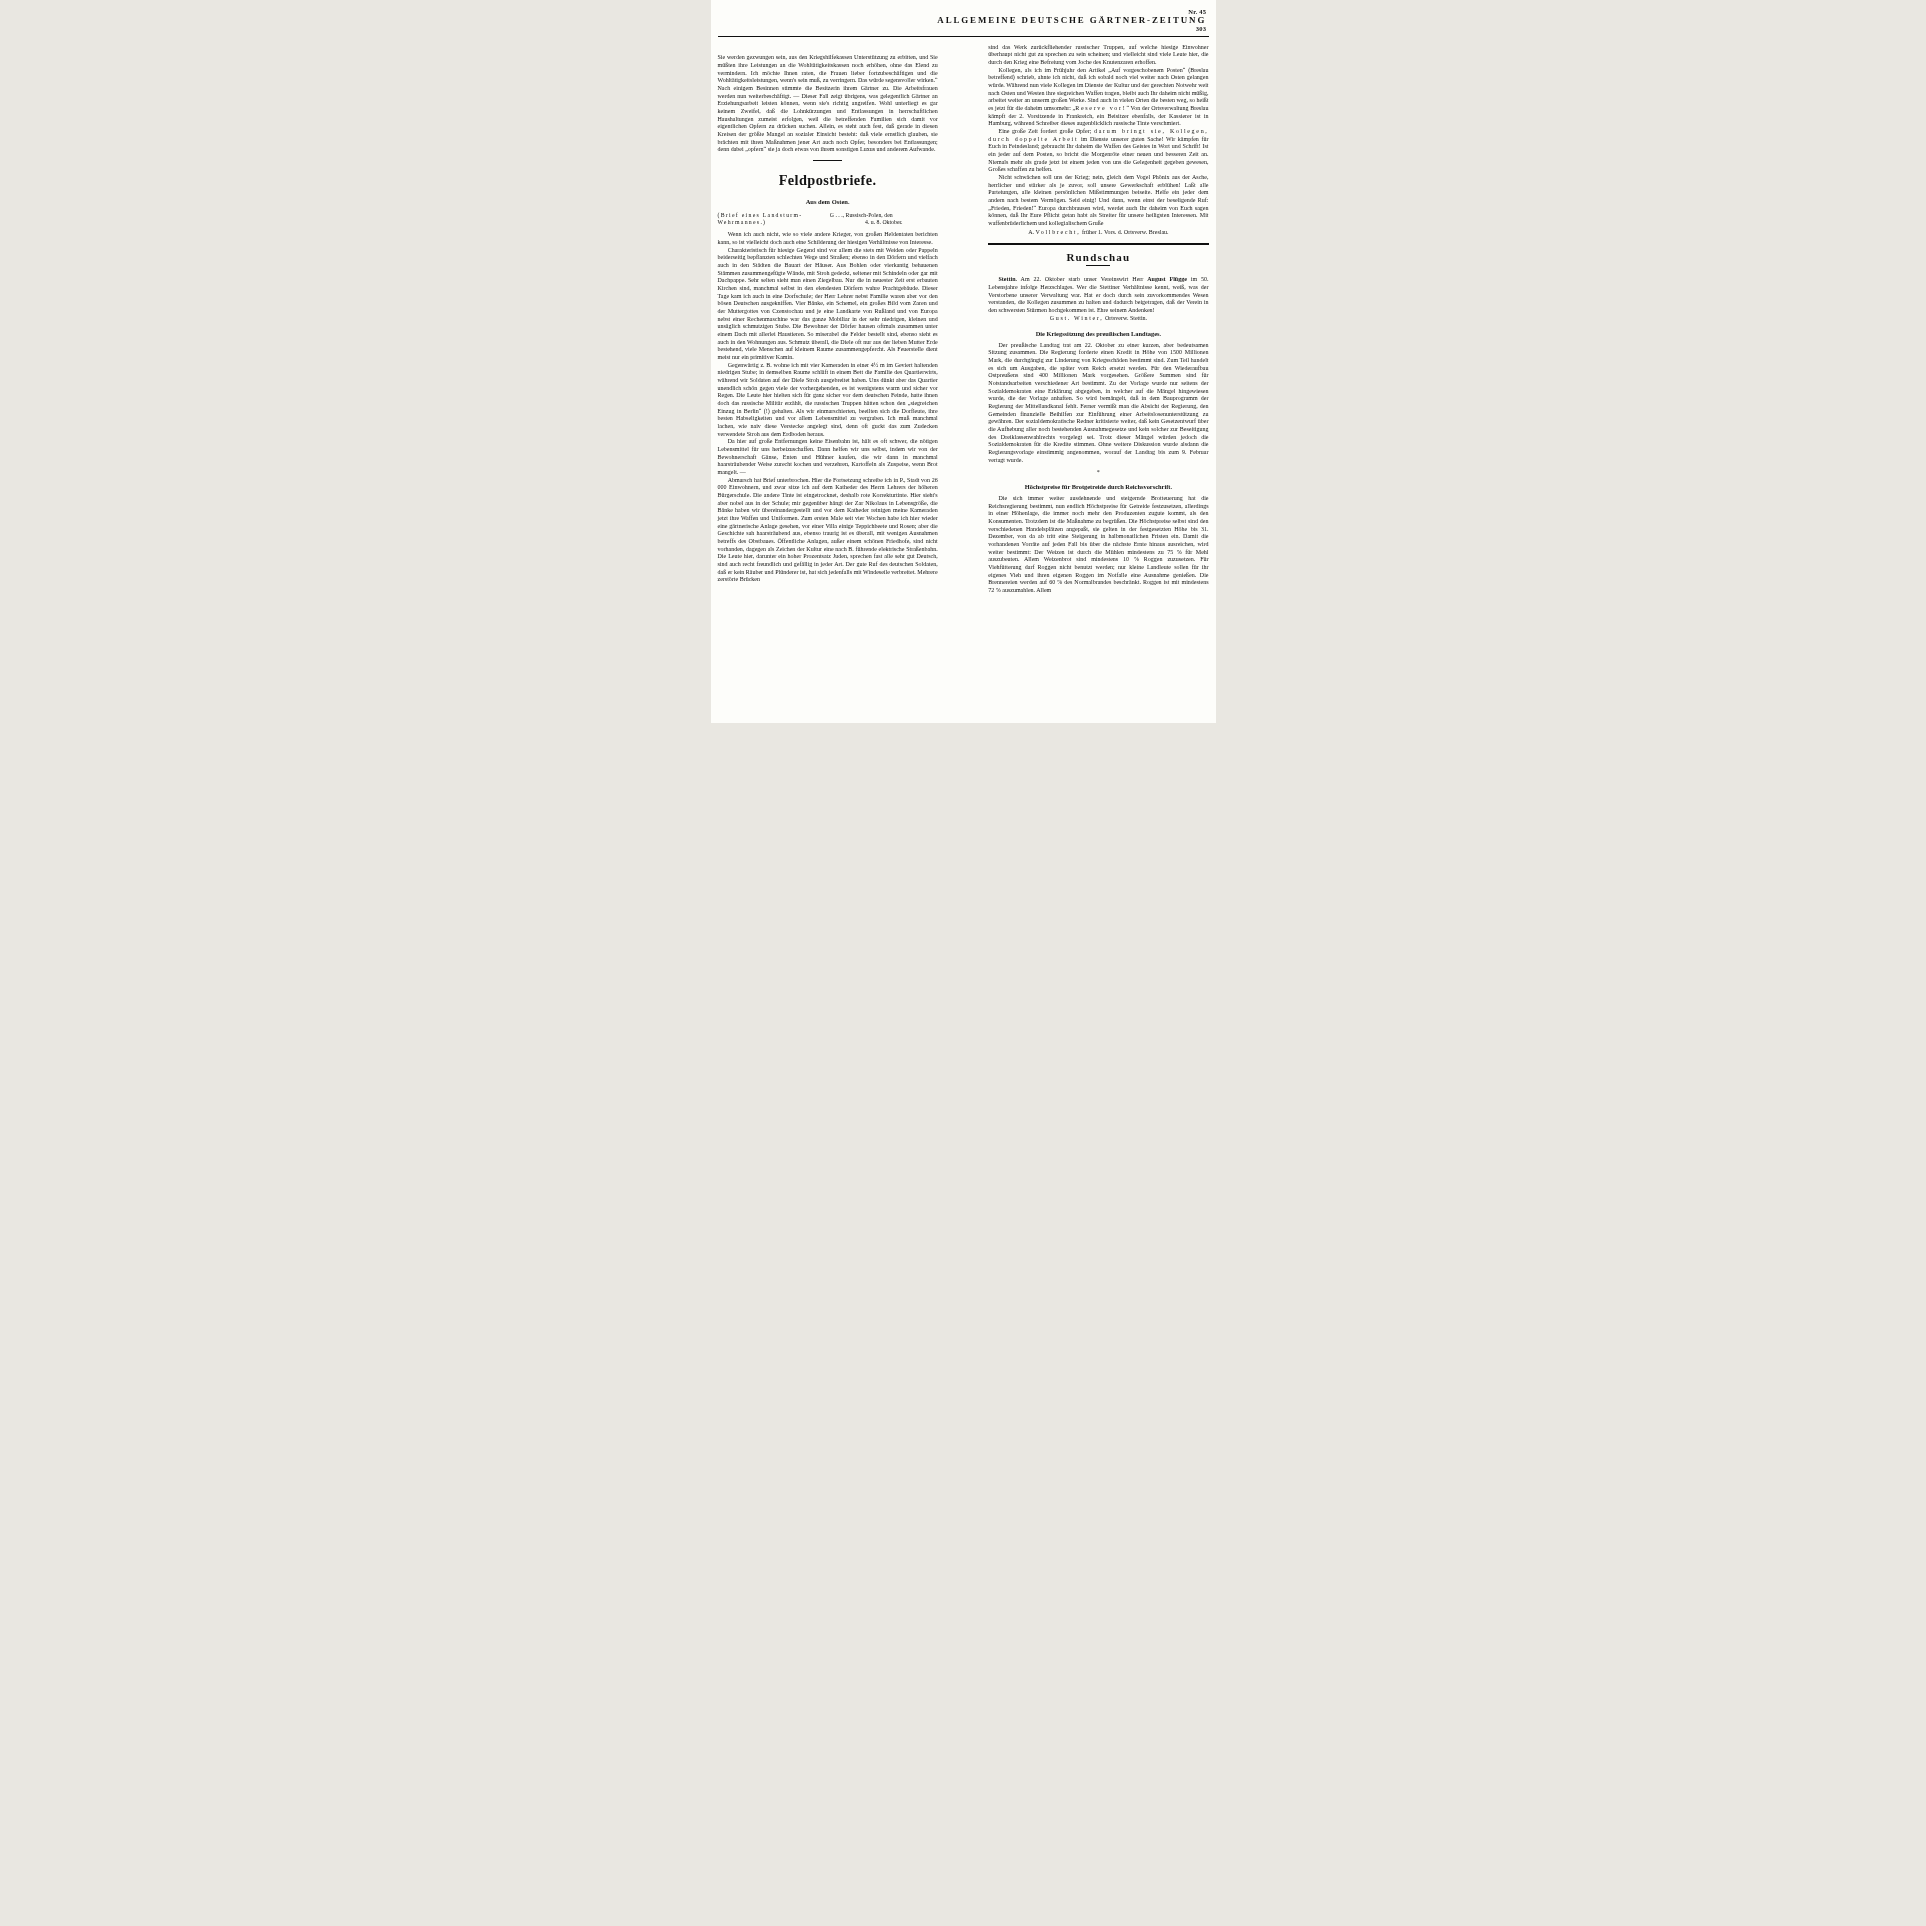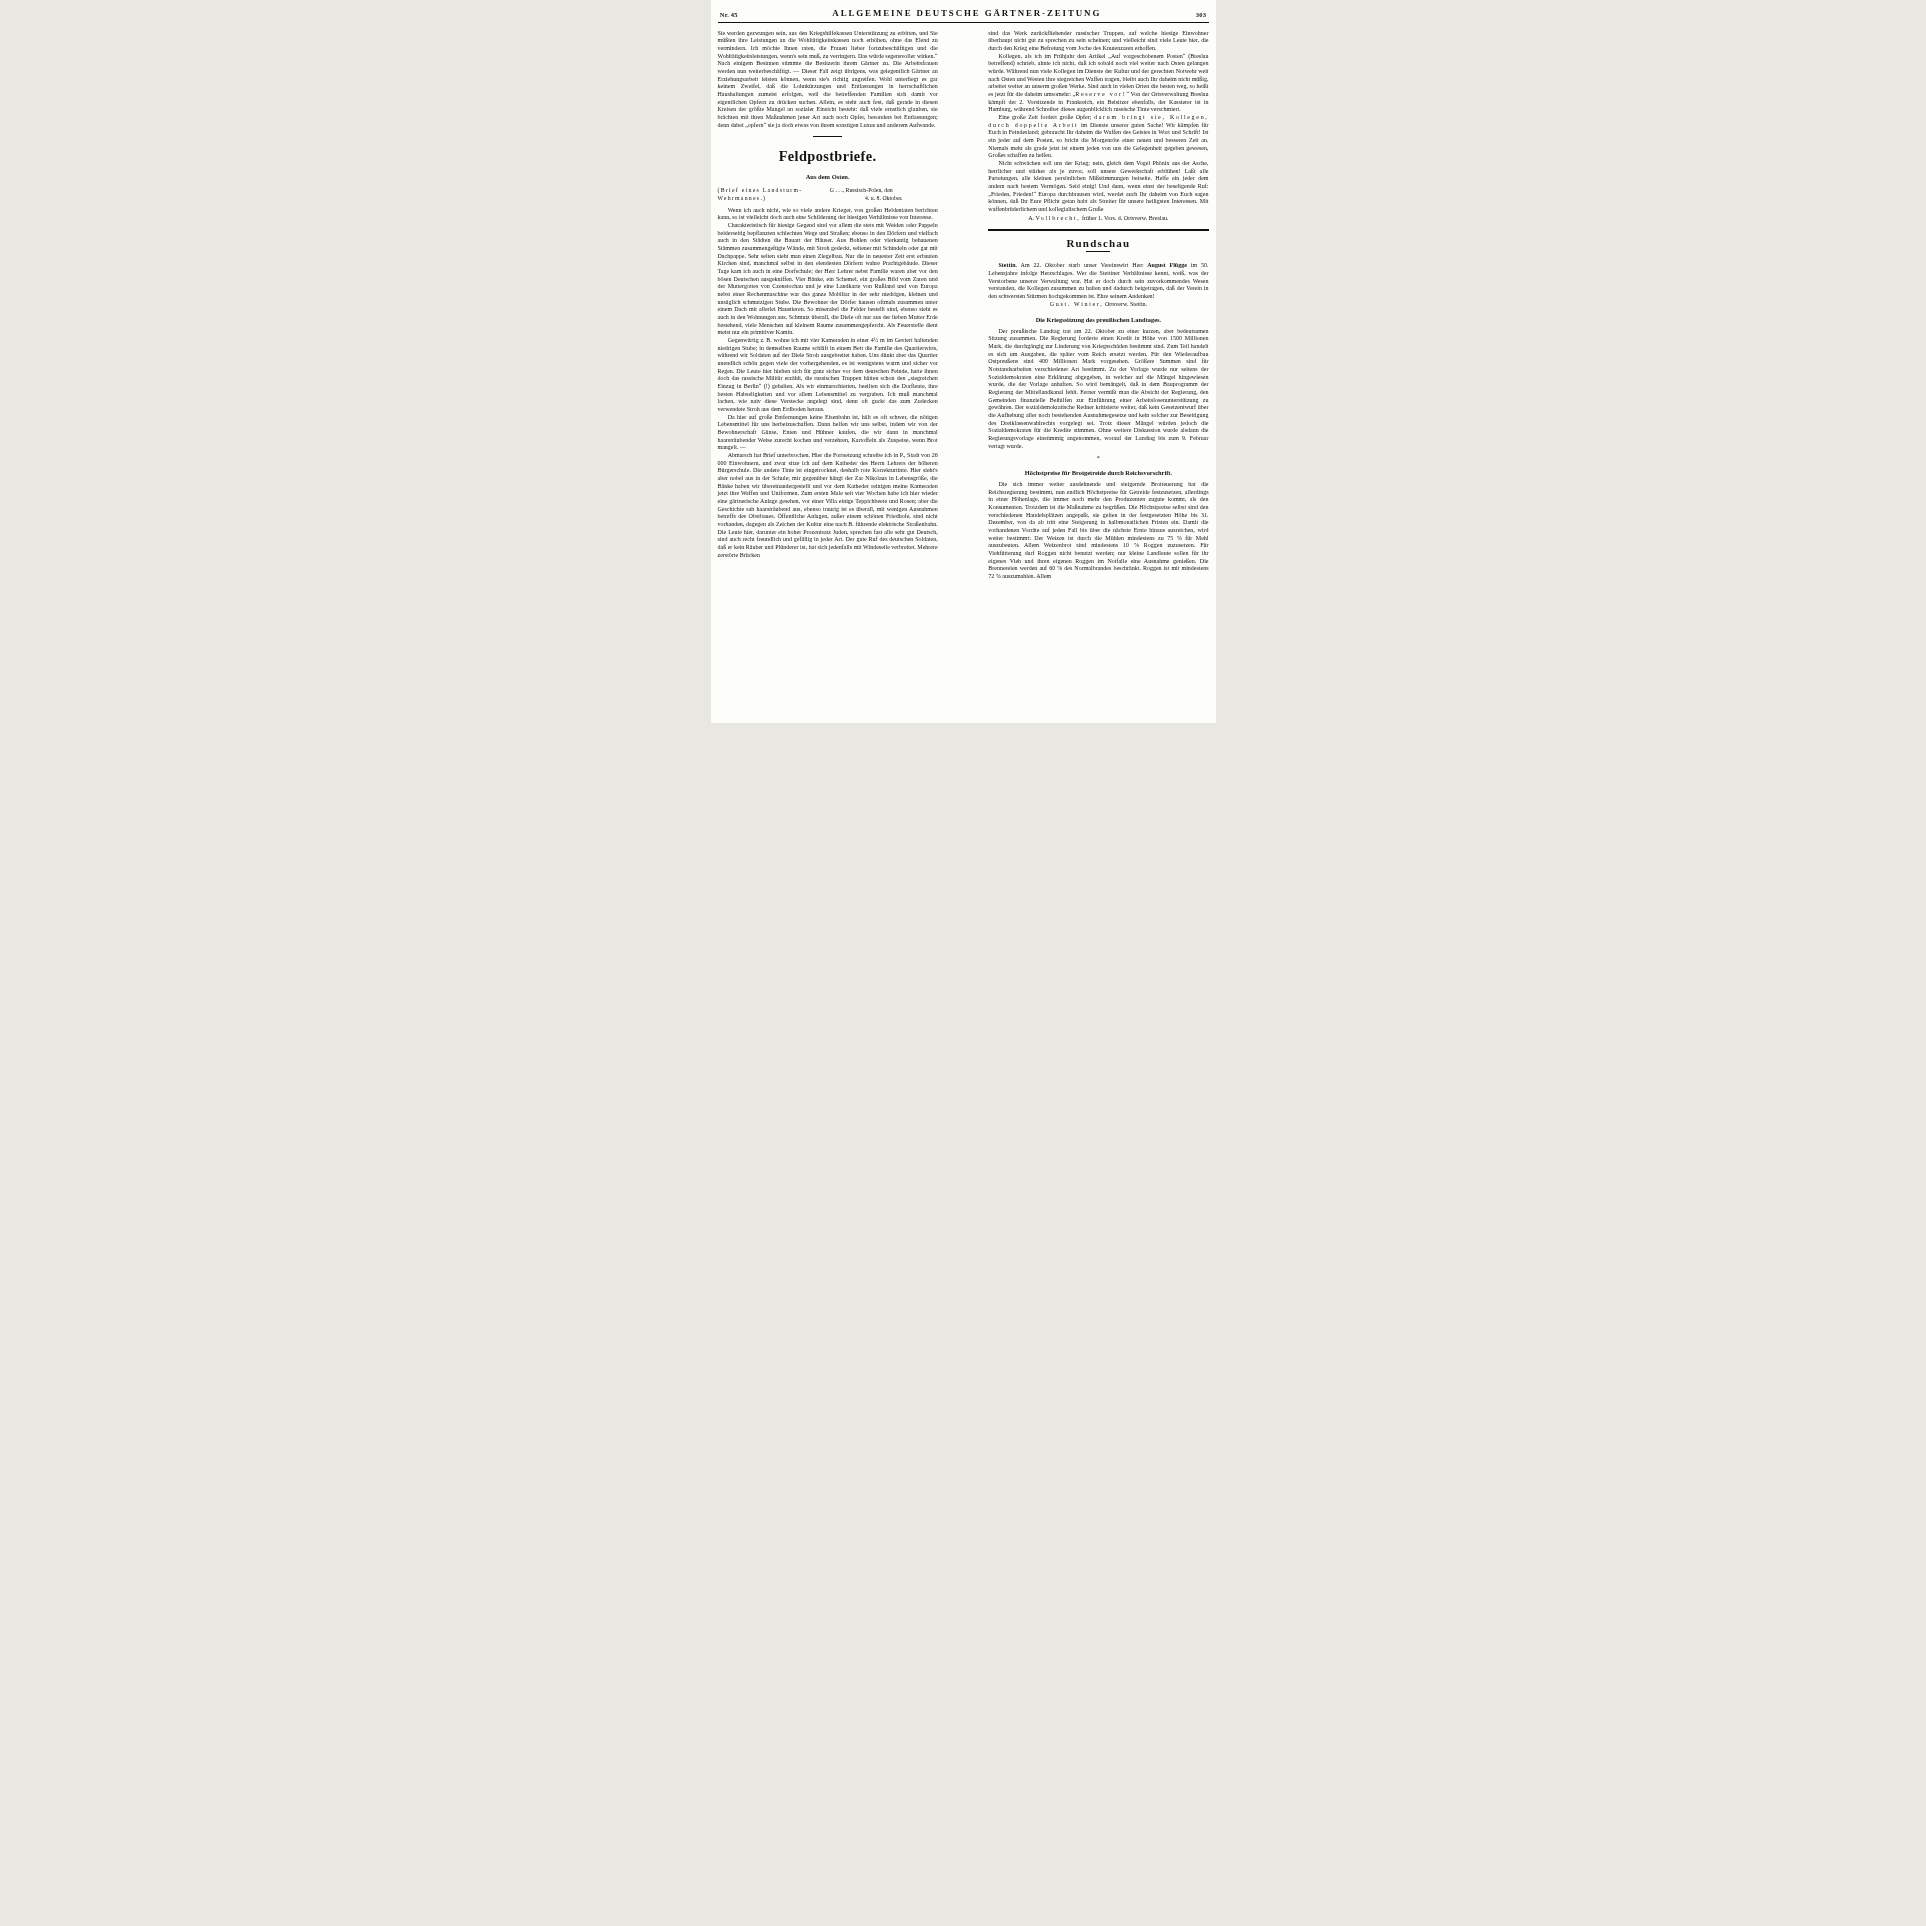--- a/index.html
+++ b/index.html
@@ -18,20 +18,21 @@
     color: #141414;
     font-family: "Liberation Serif", "DejaVu Serif", serif;
     overflow: hidden;
   }
   
   .masthead-row {
     display: flex;
     justify-content: space-between;
     align-items: flex-end;
     padding: 2.3px 2.3px 3.5px 2.3px;
+    flex-direction: column;
   }
   .issue-no, .page-no {
     font-size: 6.5px;
     font-weight: bold;
     letter-spacing: 0.2px;
     white-space: nowrap;
   }
   .masthead {
     flex: 1;
     text-align: center;
@@ -39,21 +40,21 @@
     font-weight: bold;
     letter-spacing: 1.9px;
     white-space: nowrap;
   }
   .head-rule {
     height: 1.5px;
     background: #101010;
     margin: 0 0 6.2px 0;
   }
   
-  .cols { display: flex; align-items: flex-start; gap: 20px; }
+  .cols { display: flex; align-items: center; gap: 20px; }
   .col {
     flex: 1 1 0;
     min-width: 0;
     text-align: justify;
     font-size: 6px;
     line-height: 1.28;
   }
   .col-divider {
     width: 0.6px;
     background: #2a2a2a;

